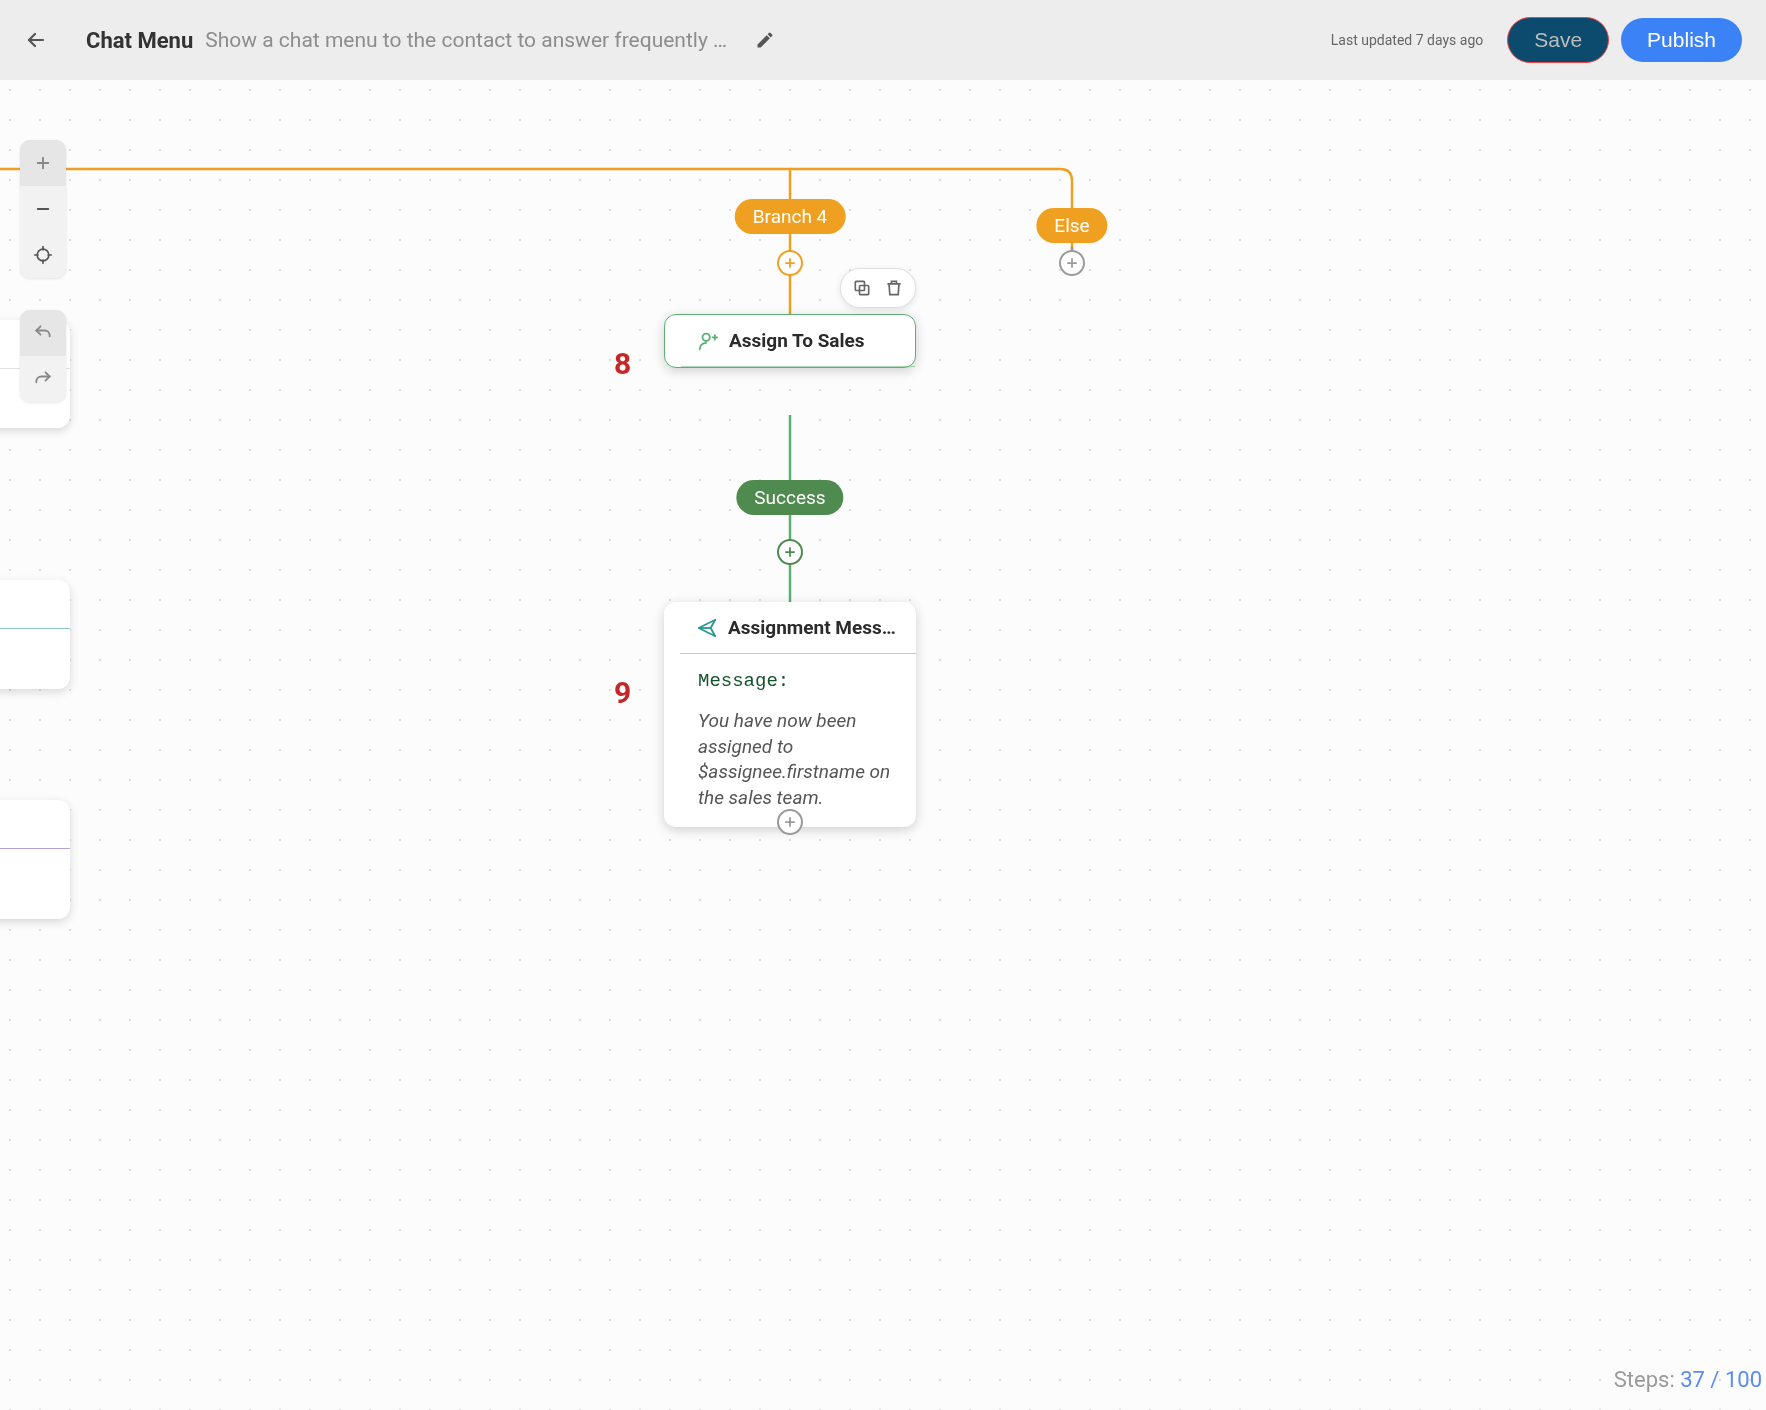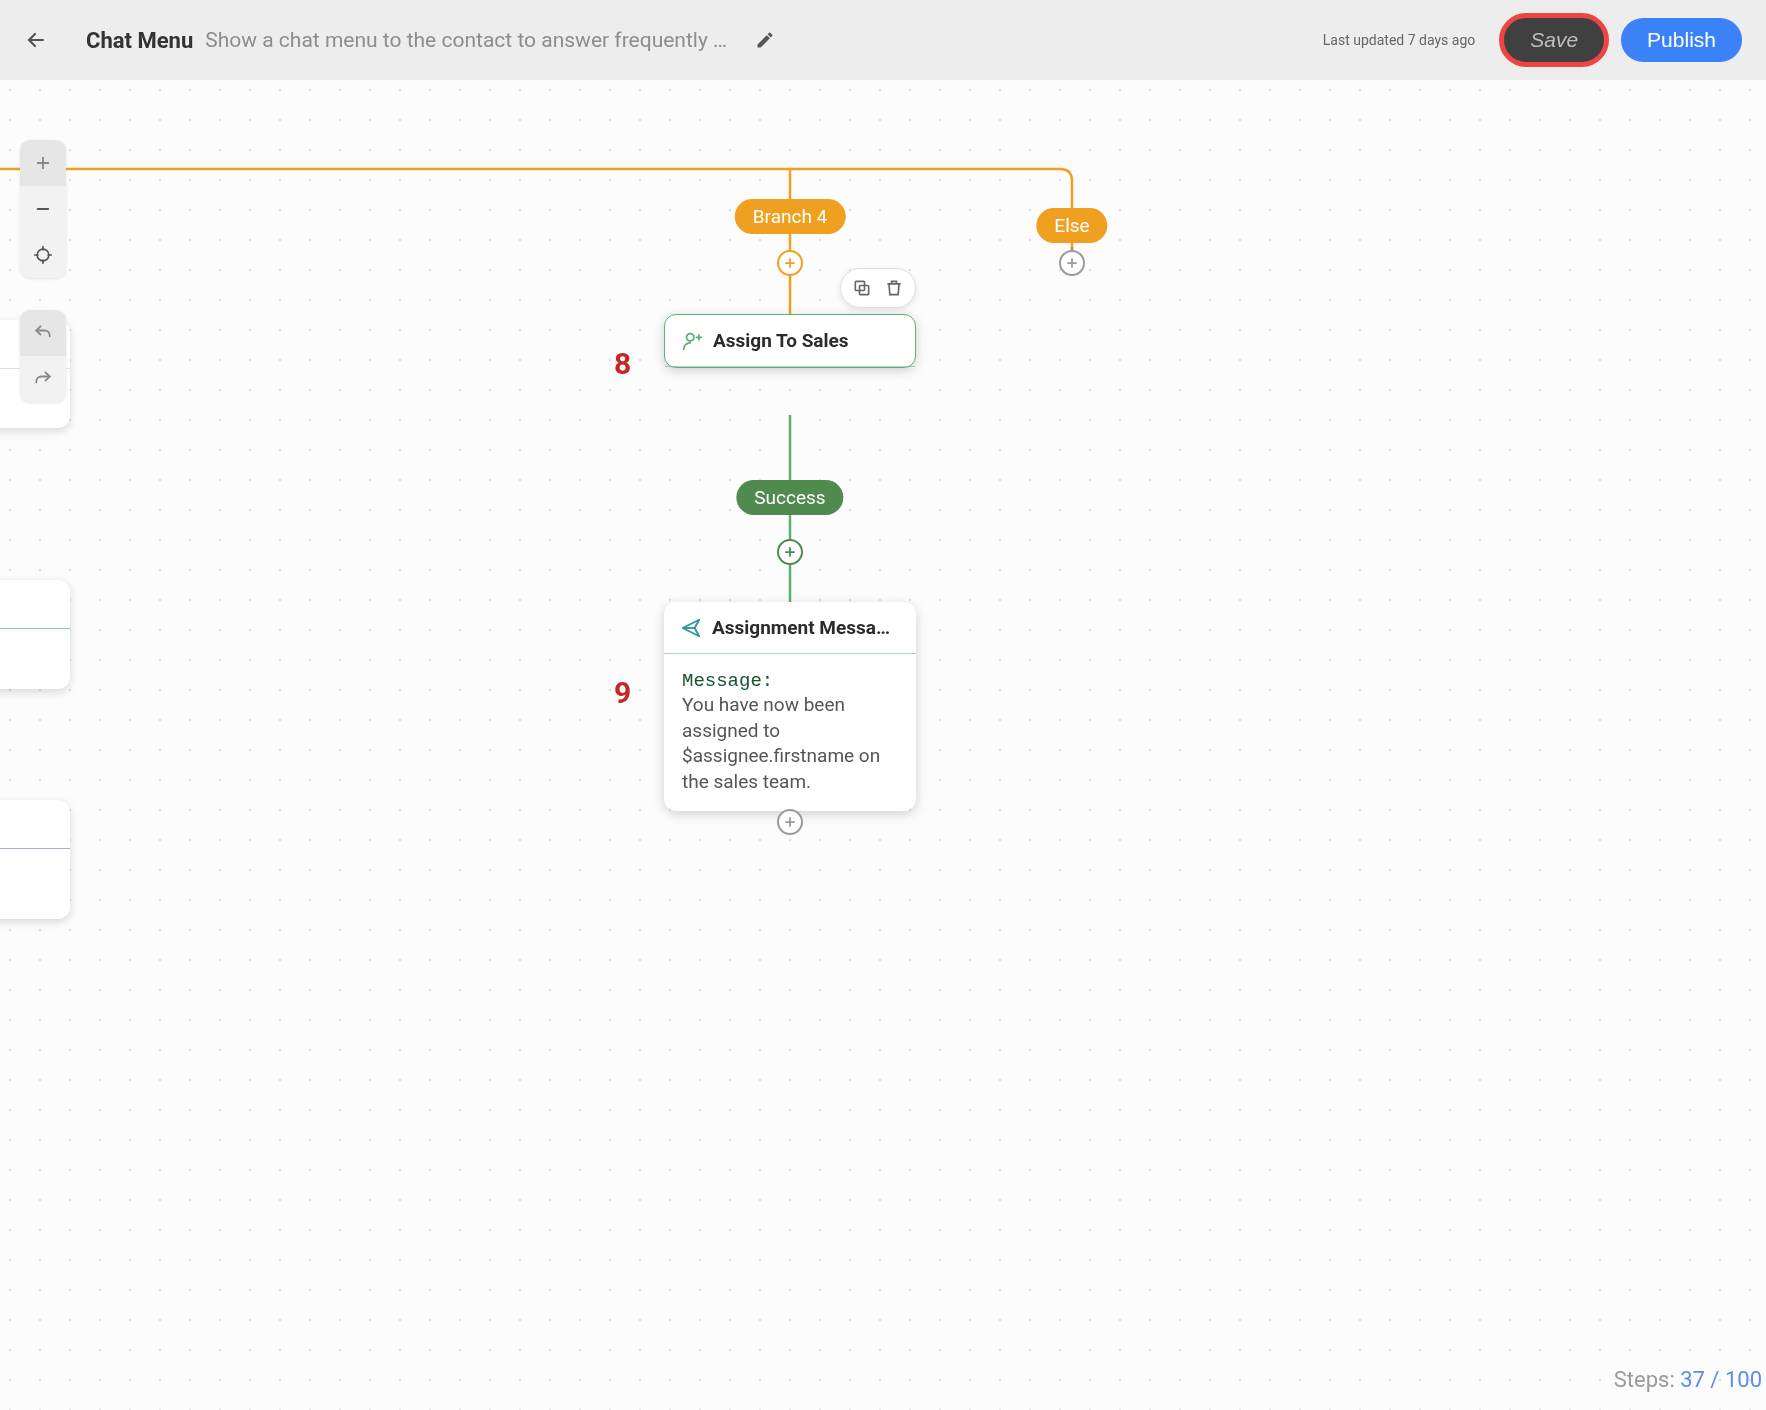--- a/index.html
+++ b/index.html
@@ -13,21 +13,21 @@
     display: flex; align-items: center; padding: 0 24px;
     z-index: 50;
   }
   .back-arrow { width: 24px; height: 24px; cursor: pointer; margin-right: 38px; }
   .title { font-size: 22px; font-weight: 700; color: #333; margin-right: 12px; white-space: nowrap; }
   .subtitle { font-size: 21px; color: #8d8d8d; white-space: nowrap; overflow: hidden; text-overflow: ellipsis; max-width: 530px; }
   .edit-icon { width: 20px; height: 20px; margin-left: 20px; cursor: pointer; flex-shrink: 0; }
   .spacer { flex: 1; }
   .last-updated { font-size: 14px; color: #666; margin-right: 24px; }
   .btn { font-size: 21px; padding: 10px 26px; border-radius: 28px; cursor: pointer; border: none; }
-  .btn-save { background: #404040; border: 5px solid #ef4444; color: #bdbdbd; margin-right: 12px; font-style: italic; }
+  .btn-save { background: #0c4a6e; border: 1px solid #ef4444; color: #bdbdbd; margin-right: 12px; }
   .btn-publish { background: #3b82f6; color: #fff; }
 
   
   .canvas {
     position: absolute; top: 80px; left: 0; right: 0; bottom: 0;
     background-color: #fcfcfc;
     background-image: radial-gradient(#ddd 1.5px, transparent 1.5px);
     background-size: 30px 30px;
     background-position: -5px -5px;
   }
@@ -80,34 +80,35 @@
   .add-circle.orange { border: 2.5px solid #f0a020; color: #f0a020; }
   .add-circle.green  { border: 2.5px solid #4f8a4f; color: #4f8a4f; }
   .add-circle.gray   { border: 2.5px solid #9a9a9a; color: #9a9a9a; }
   .add-circle svg { width: 14px; height: 14px; }
 
   
   .node {
     position: absolute; width: 252px; background: #fff; border-radius: 12px;
     box-shadow: 0 3px 12px rgba(0,0,0,.18); z-index: 15;
     transform: translateX(-50%);
+    padding-left: 16px;
   }
   .node.green-border { border: 1.5px solid #5db075; }
   .node-header {
     display: flex; align-items: center; gap: 10px;
     padding: 14px 16px; font-size: 19px; font-weight: 700; color: #2b2b2b;
     border-bottom: 1px solid #e4e4e4;
     white-space: nowrap; overflow: hidden;
   }
   .node.green-border .node-header { border-bottom-color: rgba(93,176,117,.5); }
   .node-header .icon { width: 22px; height: 22px; flex-shrink: 0; }
   .node-header .txt { overflow: hidden; text-overflow: ellipsis; }
   .node-body { padding: 16px 18px; font-size: 19px; color: #555; }
   .node-body .label { color: #14532d; font-family: Liberation Mono, monospace; }
-  .node-body .msg { margin-top: 0; line-height: 1.35; }
+  .node-body .msg { font-style: italic; margin-top: 16px; line-height: 1.35; }
 
   
   .node-actions {
     position: absolute; width: 76px; height: 40px; background: #fff;
     border: 1px solid #e0e0e0; border-radius: 20px;
     display: flex; align-items: center; justify-content: space-evenly;
     z-index: 25; box-shadow: 0 2px 6px rgba(0,0,0,.1);
   }
   .node-actions .act { width: 20px; height: 20px; cursor: pointer; }
 

